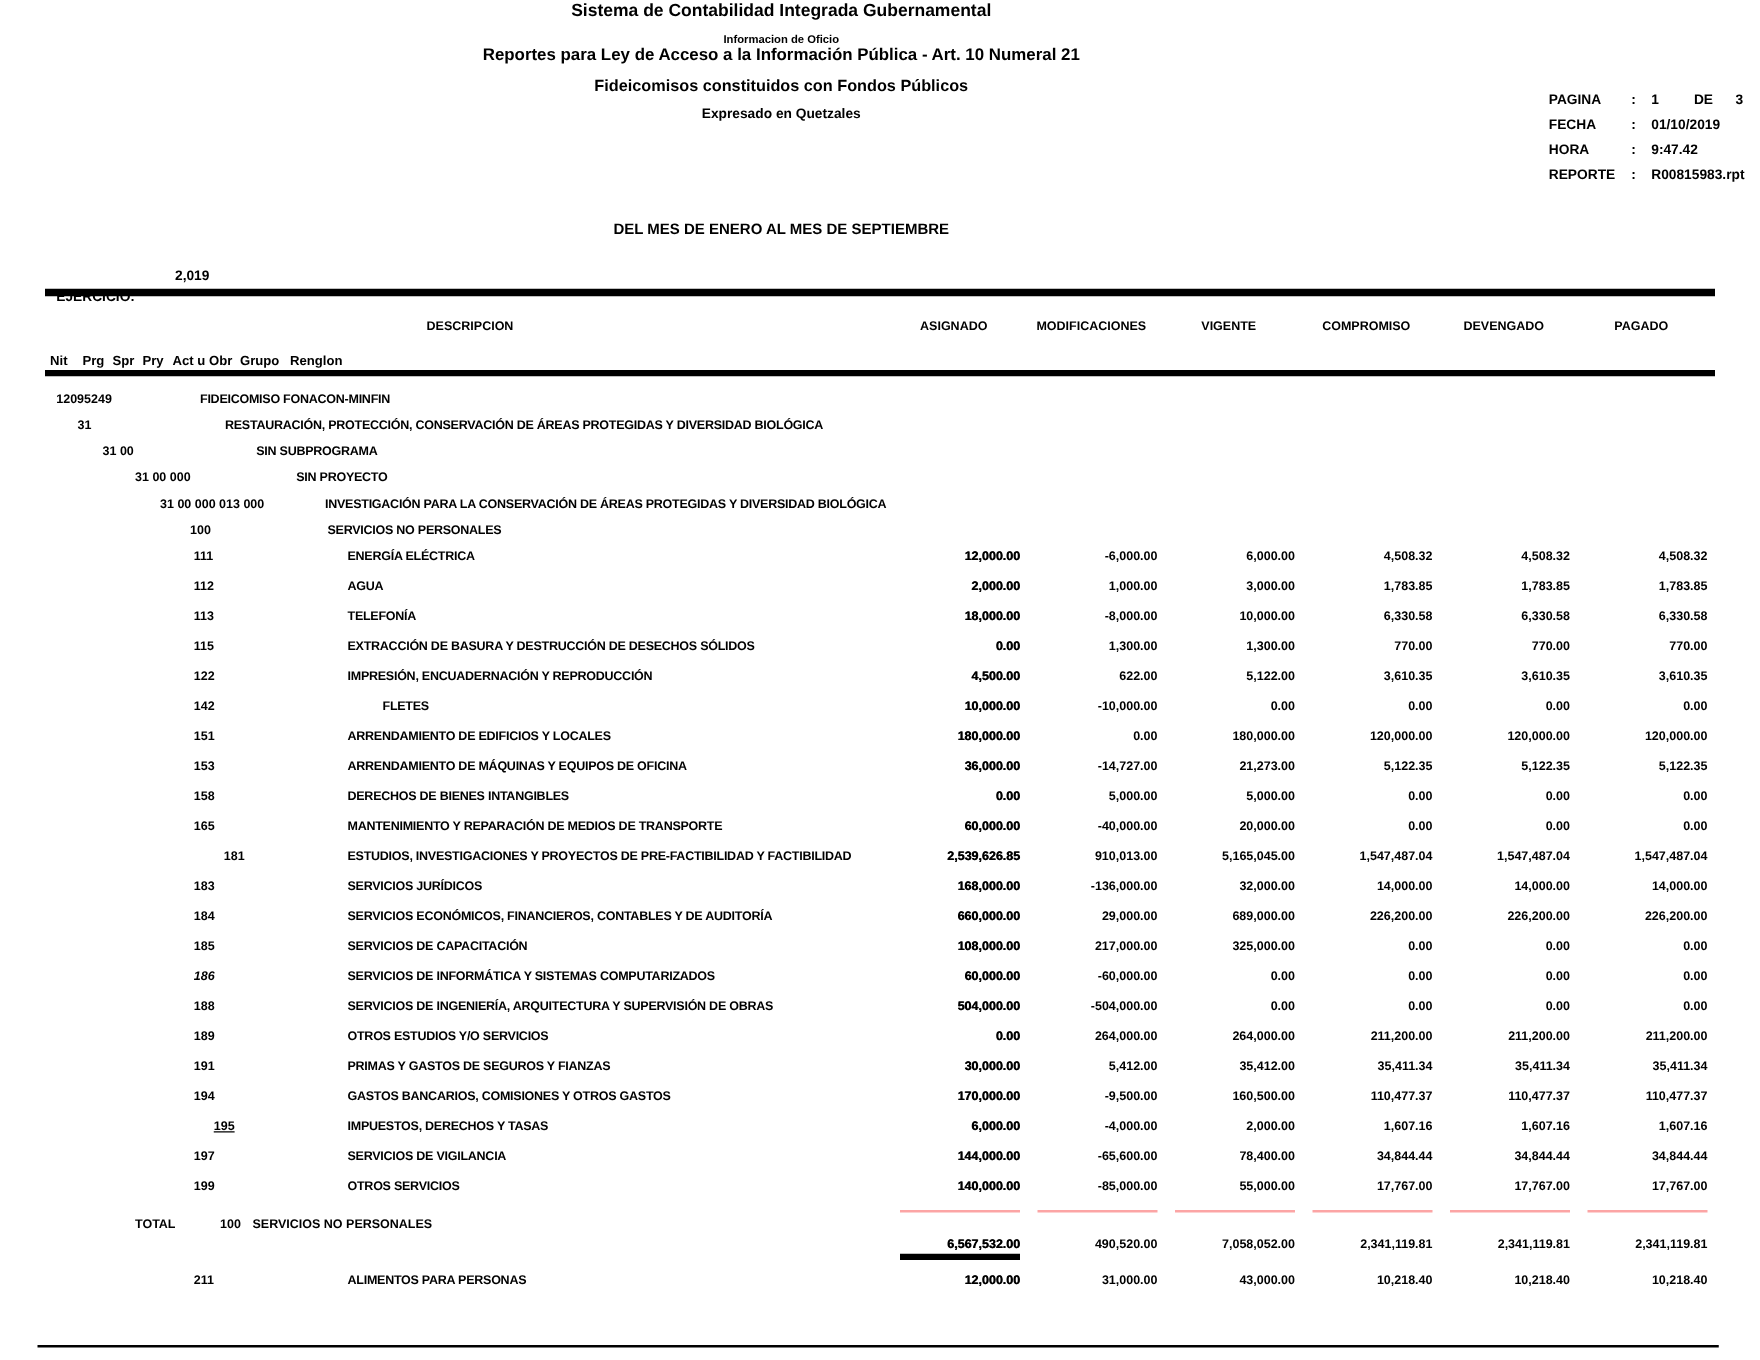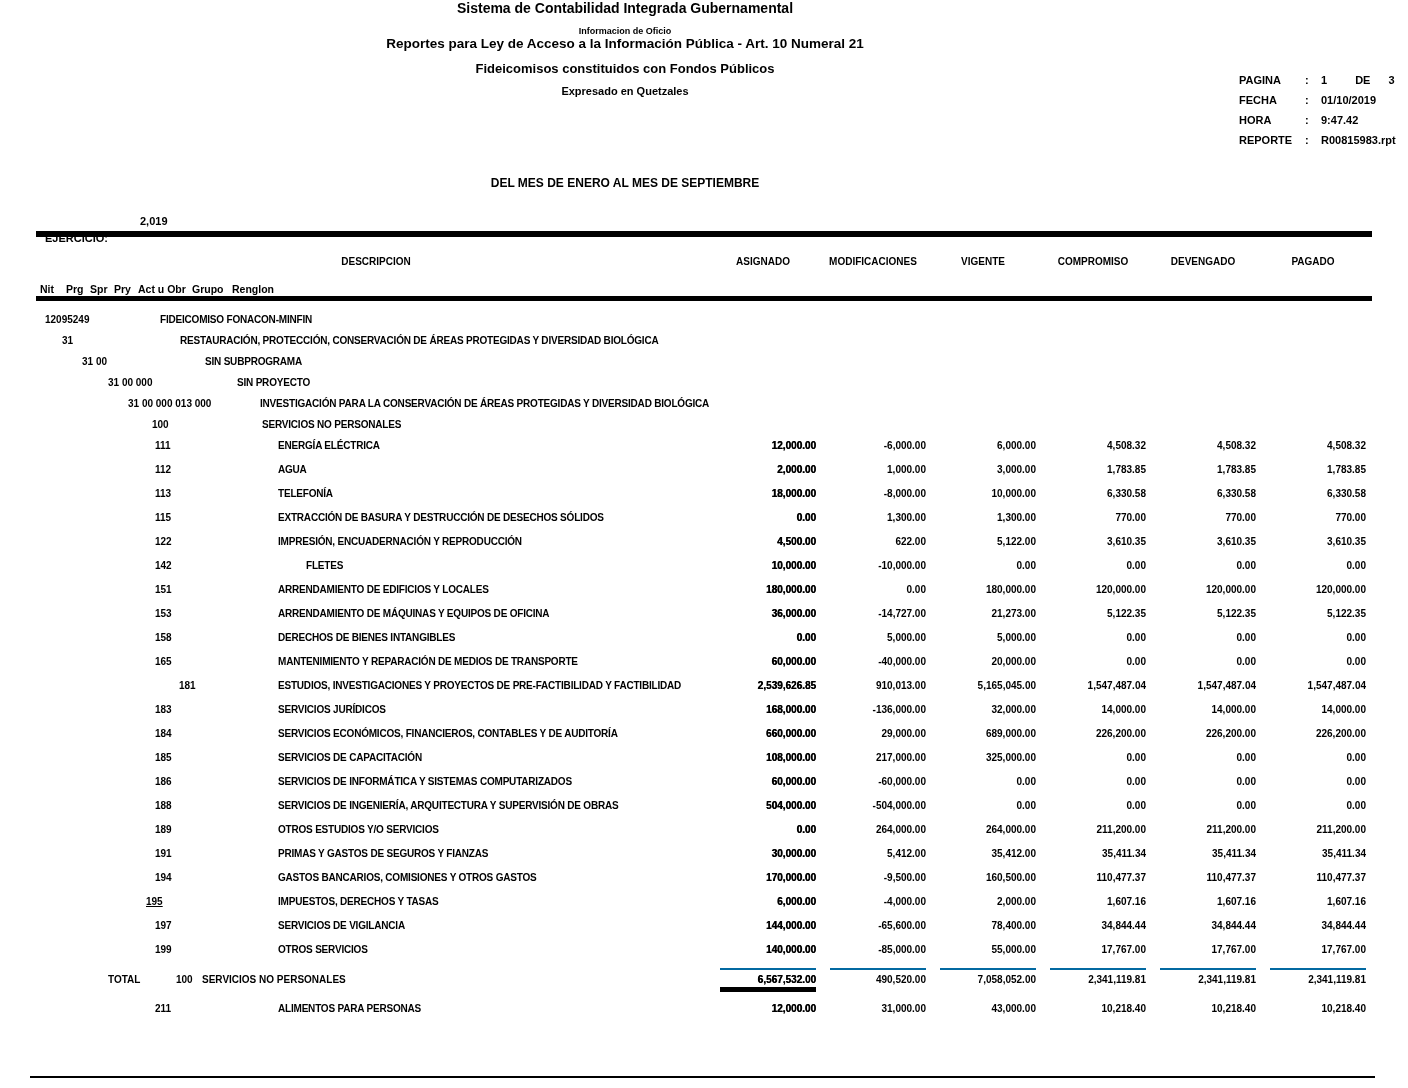--- a/index.html
+++ b/index.html
@@ -63,21 +63,21 @@
   .trow.lr .desc{max-width:404px;}
   .num{text-align:right;padding-right:2px;white-space:nowrap;}
   .num.c0 span{text-shadow:0.4px 0 0 #000;}
 
   
   .trow.total{margin-top:2px;margin-bottom:11px;}
   .trow.total .tlabel{position:absolute;left:72px;top:6px;}
   .trow.total .tcode{position:absolute;left:140px;top:6px;}
   .trow.total .tdesc{position:absolute;left:166px;top:6px;white-space:nowrap;}
   .trow.total .num{padding-left:12px;}
-  .trow.total .num span{display:block;border-top:2px solid #0369a1;padding-top:4px;padding-bottom:2px;}
+  .trow.total .num span{display:block;border-top:2px solid #fca5a5;padding-top:20px;padding-bottom:2px;}
   .trow.total .num.a span{border-bottom:5px solid #000;}
 </style>
 </head>
 <body>
 
 <div class="page">
 
   <div class="titles">
     <div class="t1">Sistema de Contabilidad Integrada Gubernamental</div>
     <div class="t2">Informacion de Oficio</div>
@@ -339,21 +339,21 @@
         </div>
         <div class="num c0"><span>108,000.00</span></div>
         <div class="num c1"><span>217,000.00</span></div>
         <div class="num c2"><span>325,000.00</span></div>
         <div class="num c3"><span>0.00</span></div>
         <div class="num c4"><span>0.00</span></div>
         <div class="num c5"><span>0.00</span></div>
       </div>
       <div class="grid trow lr">
         <div class="left">
-          <span class="code" style="left: 119px;">186</span>
+          <span class="code" style="left: 119px; font-style: italic;">186</span>
           <div class="desc" style="margin-left: 242px;">SERVICIOS DE INFORMÁTICA Y SISTEMAS COMPUTARIZADOS</div>
         </div>
         <div class="num c0"><span>60,000.00</span></div>
         <div class="num c1"><span>-60,000.00</span></div>
         <div class="num c2"><span>0.00</span></div>
         <div class="num c3"><span>0.00</span></div>
         <div class="num c4"><span>0.00</span></div>
         <div class="num c5"><span>0.00</span></div>
       </div>
       <div class="grid trow lr">
@@ -399,21 +399,21 @@
         </div>
         <div class="num c0"><span>170,000.00</span></div>
         <div class="num c1"><span>-9,500.00</span></div>
         <div class="num c2"><span>160,500.00</span></div>
         <div class="num c3"><span>110,477.37</span></div>
         <div class="num c4"><span>110,477.37</span></div>
         <div class="num c5"><span>110,477.37</span></div>
       </div>
       <div class="grid trow lr">
         <div class="left">
-          <span class="code" style="left: 110px; text-decoration: underline;">195</span>
+          <span class="code" style="left: 135px; text-decoration: underline;">195</span>
           <div class="desc" style="margin-left: 242px;">IMPUESTOS, DERECHOS Y TASAS</div>
         </div>
         <div class="num c0"><span>6,000.00</span></div>
         <div class="num c1"><span>-4,000.00</span></div>
         <div class="num c2"><span>2,000.00</span></div>
         <div class="num c3"><span>1,607.16</span></div>
         <div class="num c4"><span>1,607.16</span></div>
         <div class="num c5"><span>1,607.16</span></div>
       </div>
       <div class="grid trow lr">

